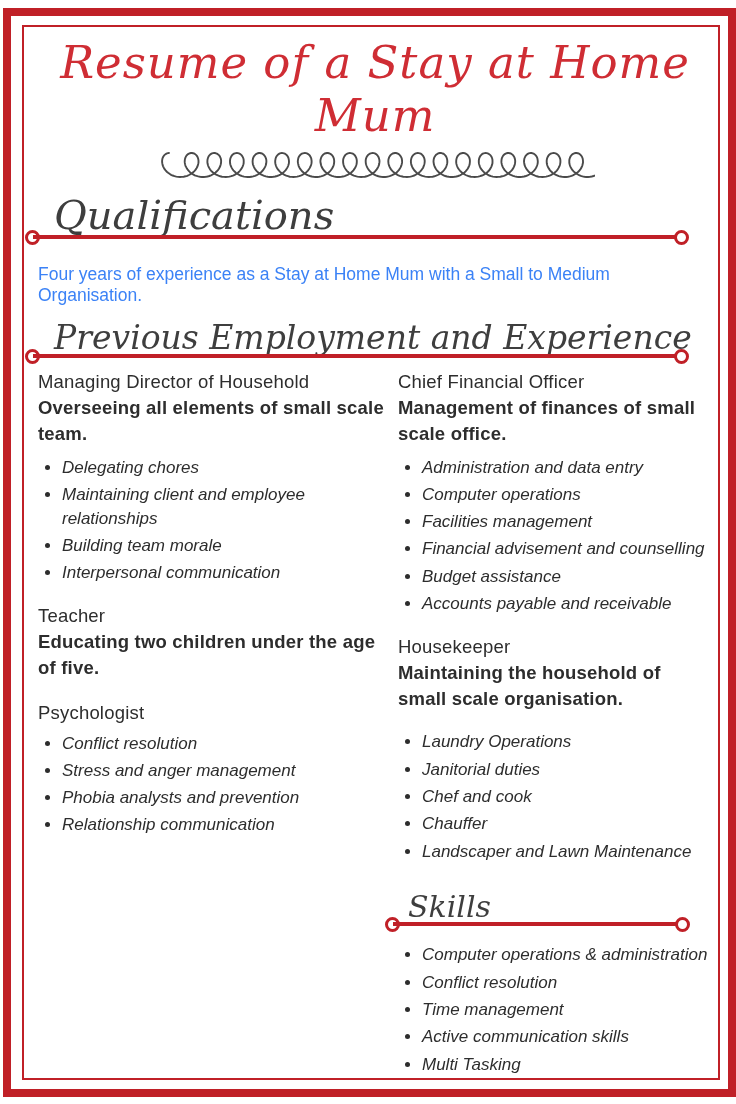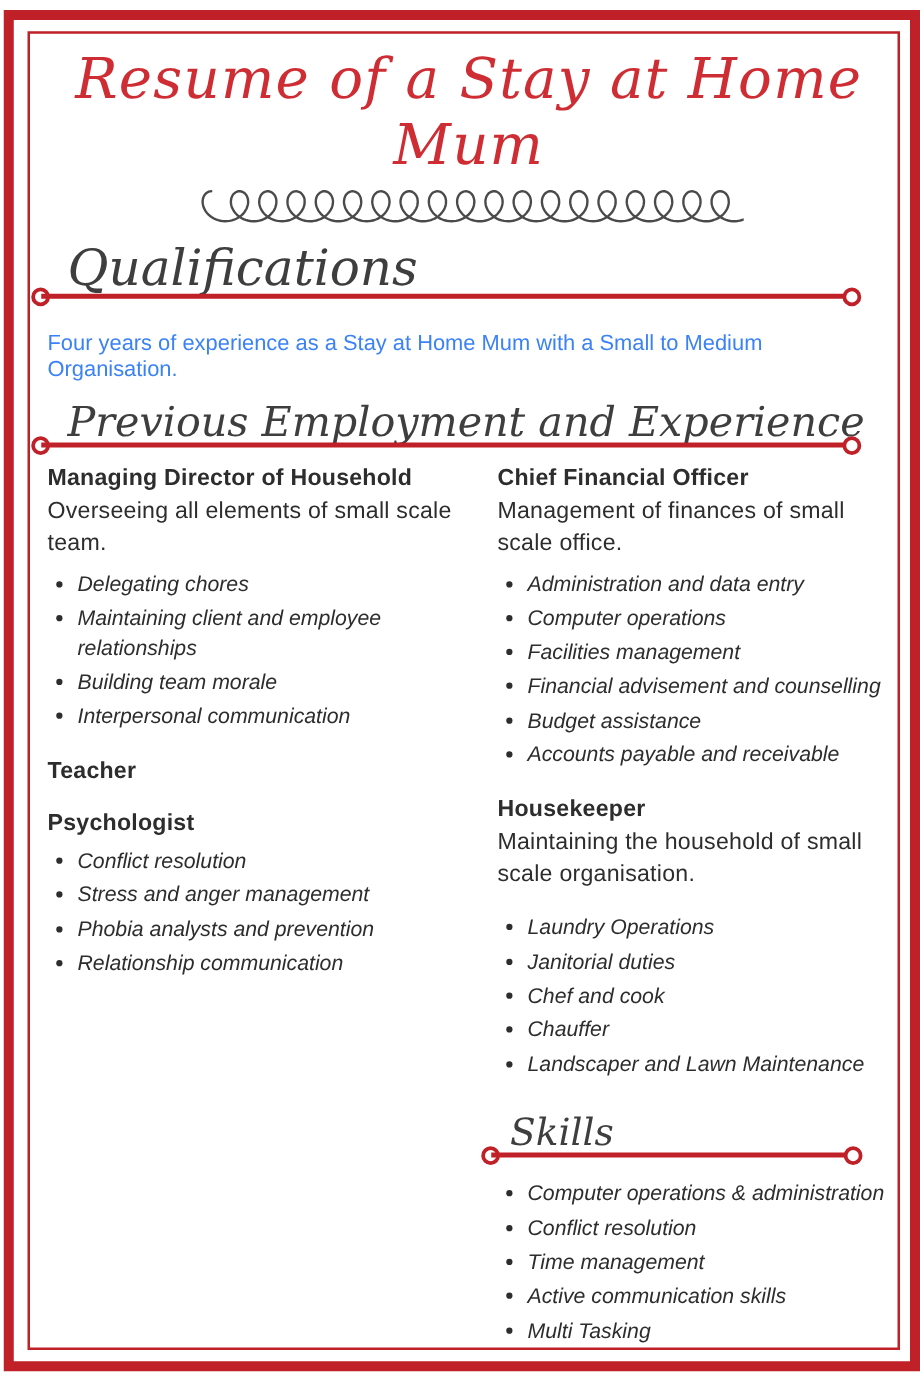--- a/index.html
+++ b/index.html
@@ -68,24 +68,24 @@
   .qual-text{
     font-size:17.5px;
     margin:18px 0 8px 0;
     color:#3b82f6;
   }
   .columns{ display:flex; gap:12px; margin-top:6px; }
   .col-left{ flex:0 0 348px; }
   .col-right{ flex:1 1 auto; min-width:0; }
   .job{ margin:0 0 20px 0; }
   .job-title{
-    margin:0; font-size:18.5px; font-weight:bold; letter-spacing:.2px;
+    margin:0; font-size:18.5px; font-weight:normal; letter-spacing:.2px;
   }
   .job-desc{
-    margin:2px 0 0 0; font-size:18.5px; font-weight:normal;
+    margin:2px 0 0 0; font-size:18.5px; font-weight:bold;
     line-height:1.42; letter-spacing:.2px;
   }
   ul.duties{
     margin:8px 0 0 0; padding:0 0 0 24px; list-style:disc;
     font-size:17px; line-height:1.4;
   }
   ul.duties li{ margin:0 0 3.5px 0;font-style:italic; }
   ul.duties.gap{ margin-top:18px; }
   .skills{ margin-top:26px; }
   .h-skills{ font-size:30px; margin:0 0 0 10px; }
@@ -132,20 +132,21 @@
             <p class="job-desc">Overseeing all elements of small scale team.</p>
             <ul class="duties">
               <li class="duty">Delegating chores</li>
               <li class="duty">Maintaining client and employee relationships</li>
               <li class="duty">Building team morale</li>
               <li class="duty">Interpersonal communication</li>
             </ul>
           </section>
           <section class="job">
             <h3 class="job-title">Teacher</h3>
+            <p class="job-desc">Educating two children under the age of five.</p>
           </section>
           <section class="job">
             <h3 class="job-title">Psychologist</h3>
             <ul class="duties">
               <li class="duty">Conflict resolution</li>
               <li class="duty">Stress and anger management</li>
               <li class="duty">Phobia analysts and prevention</li>
               <li class="duty">Relationship communication</li>
             </ul>
           </section>

